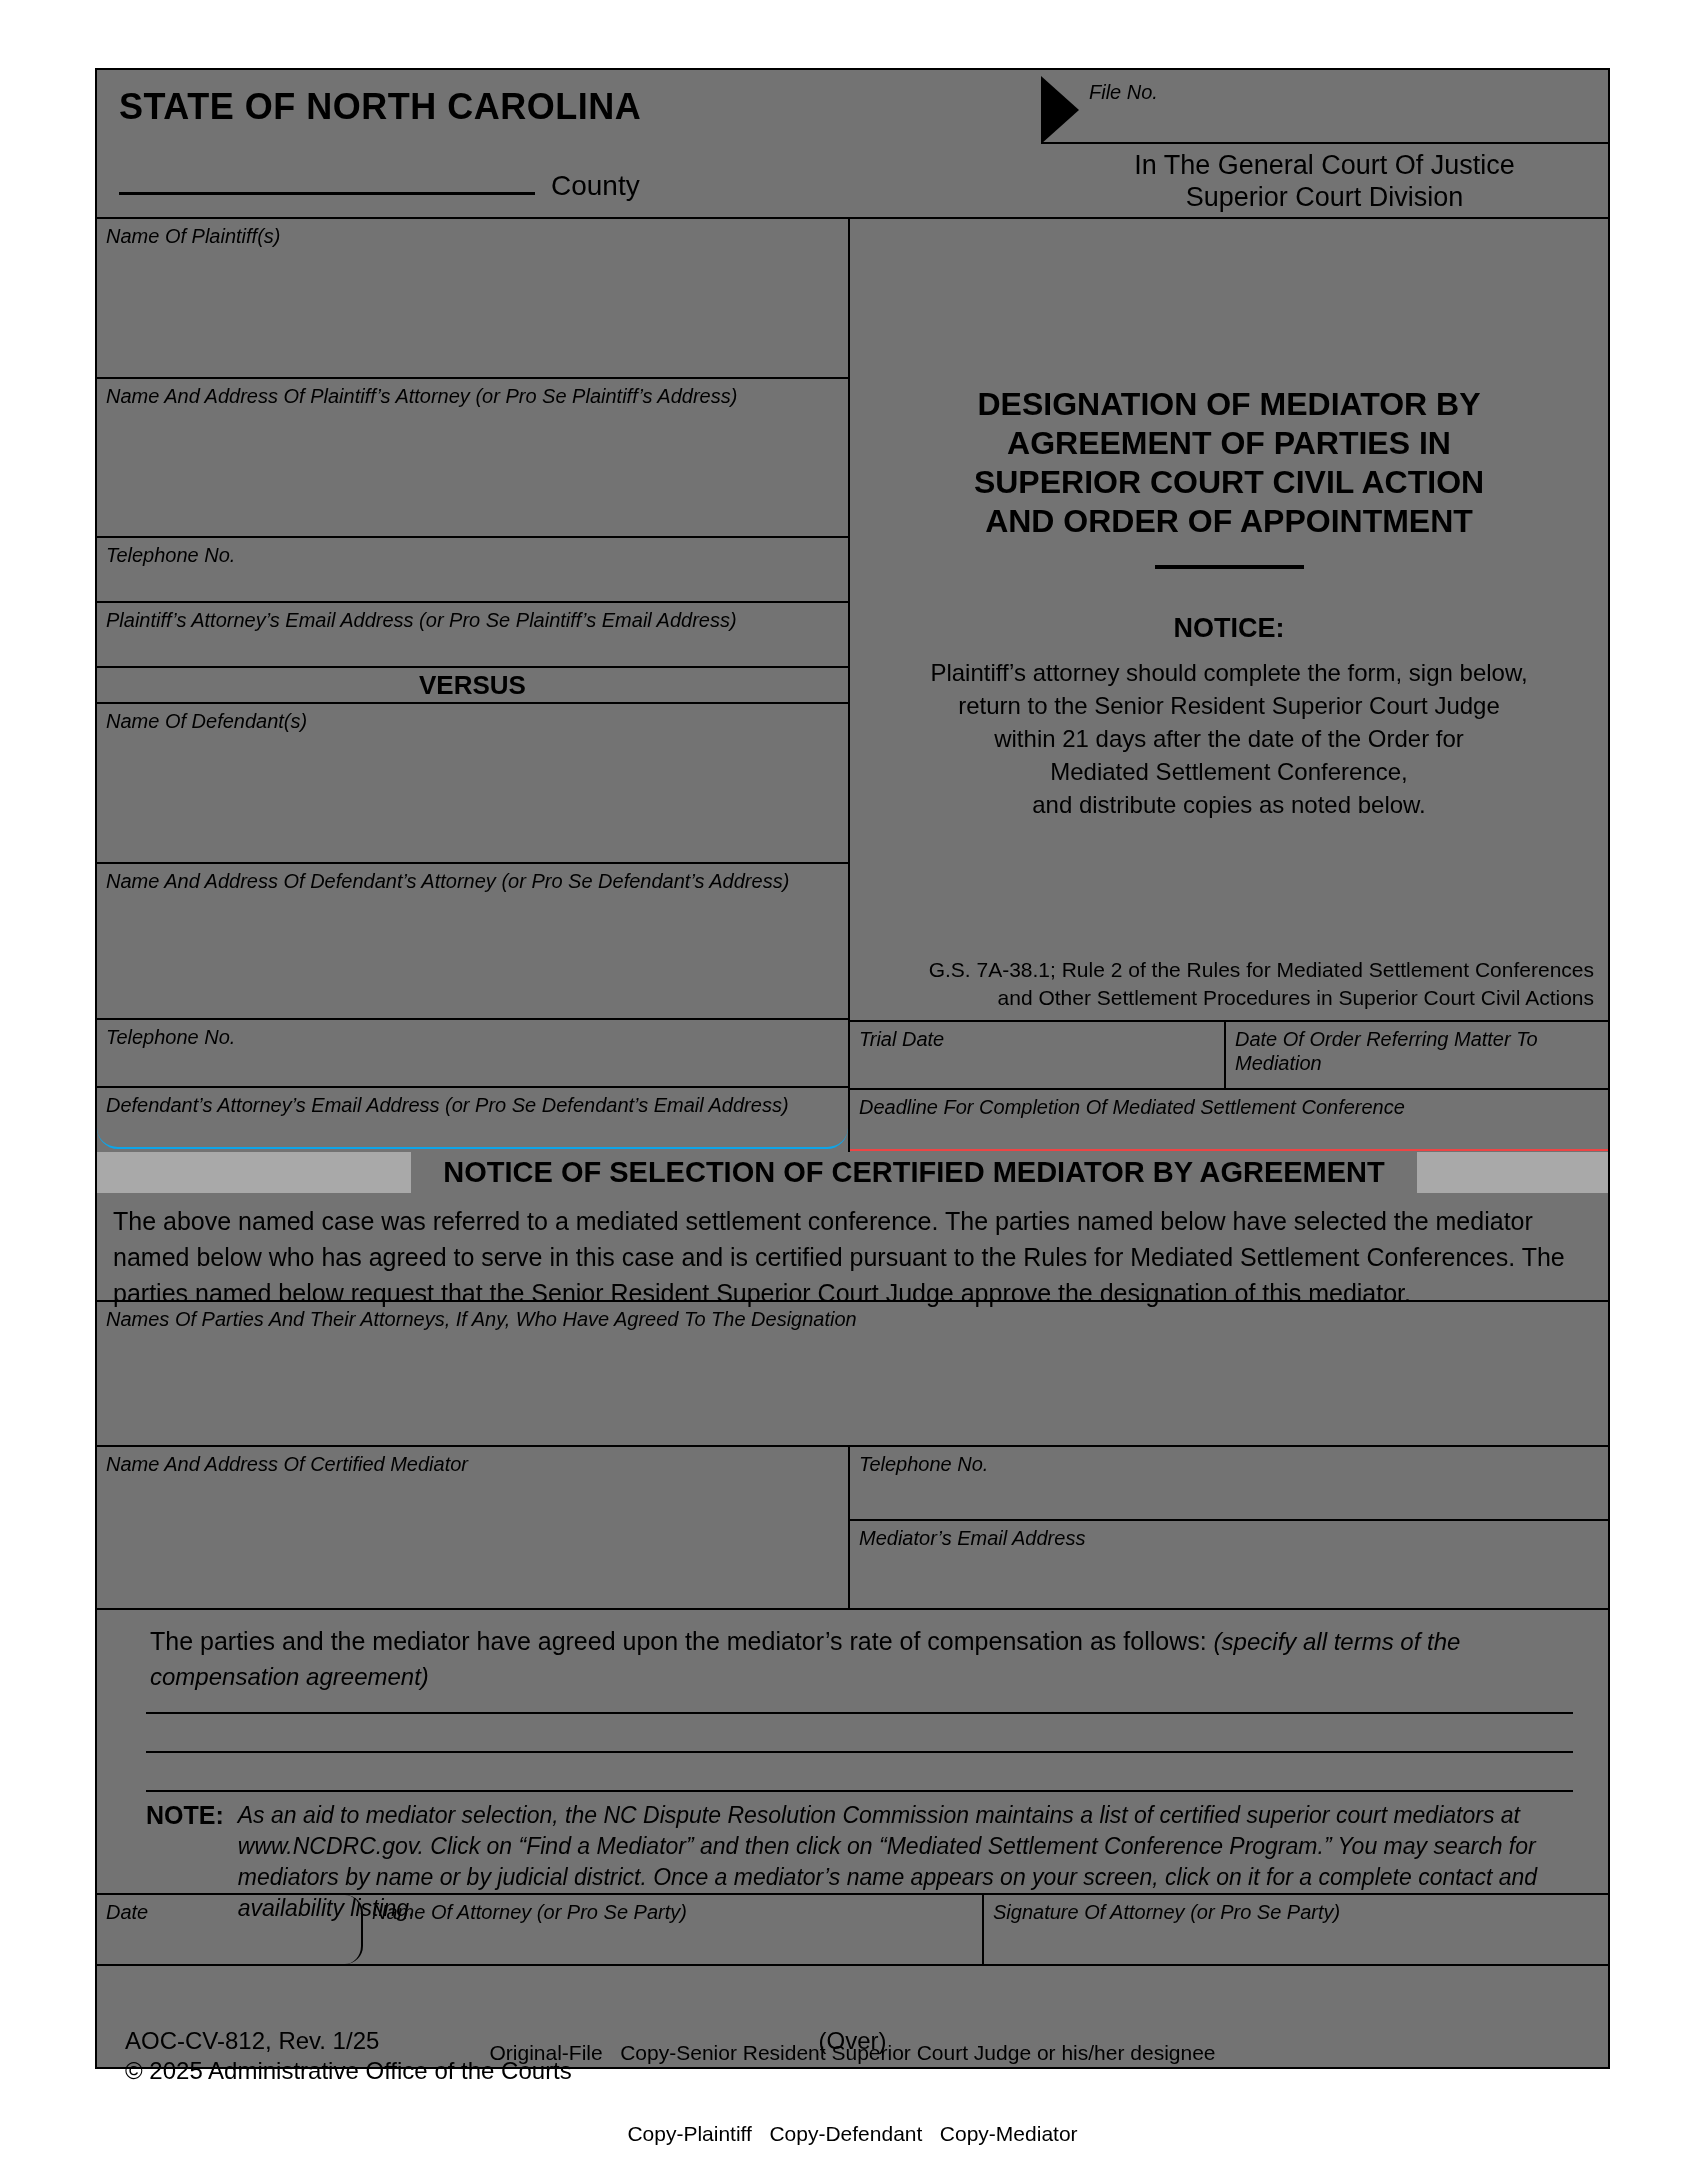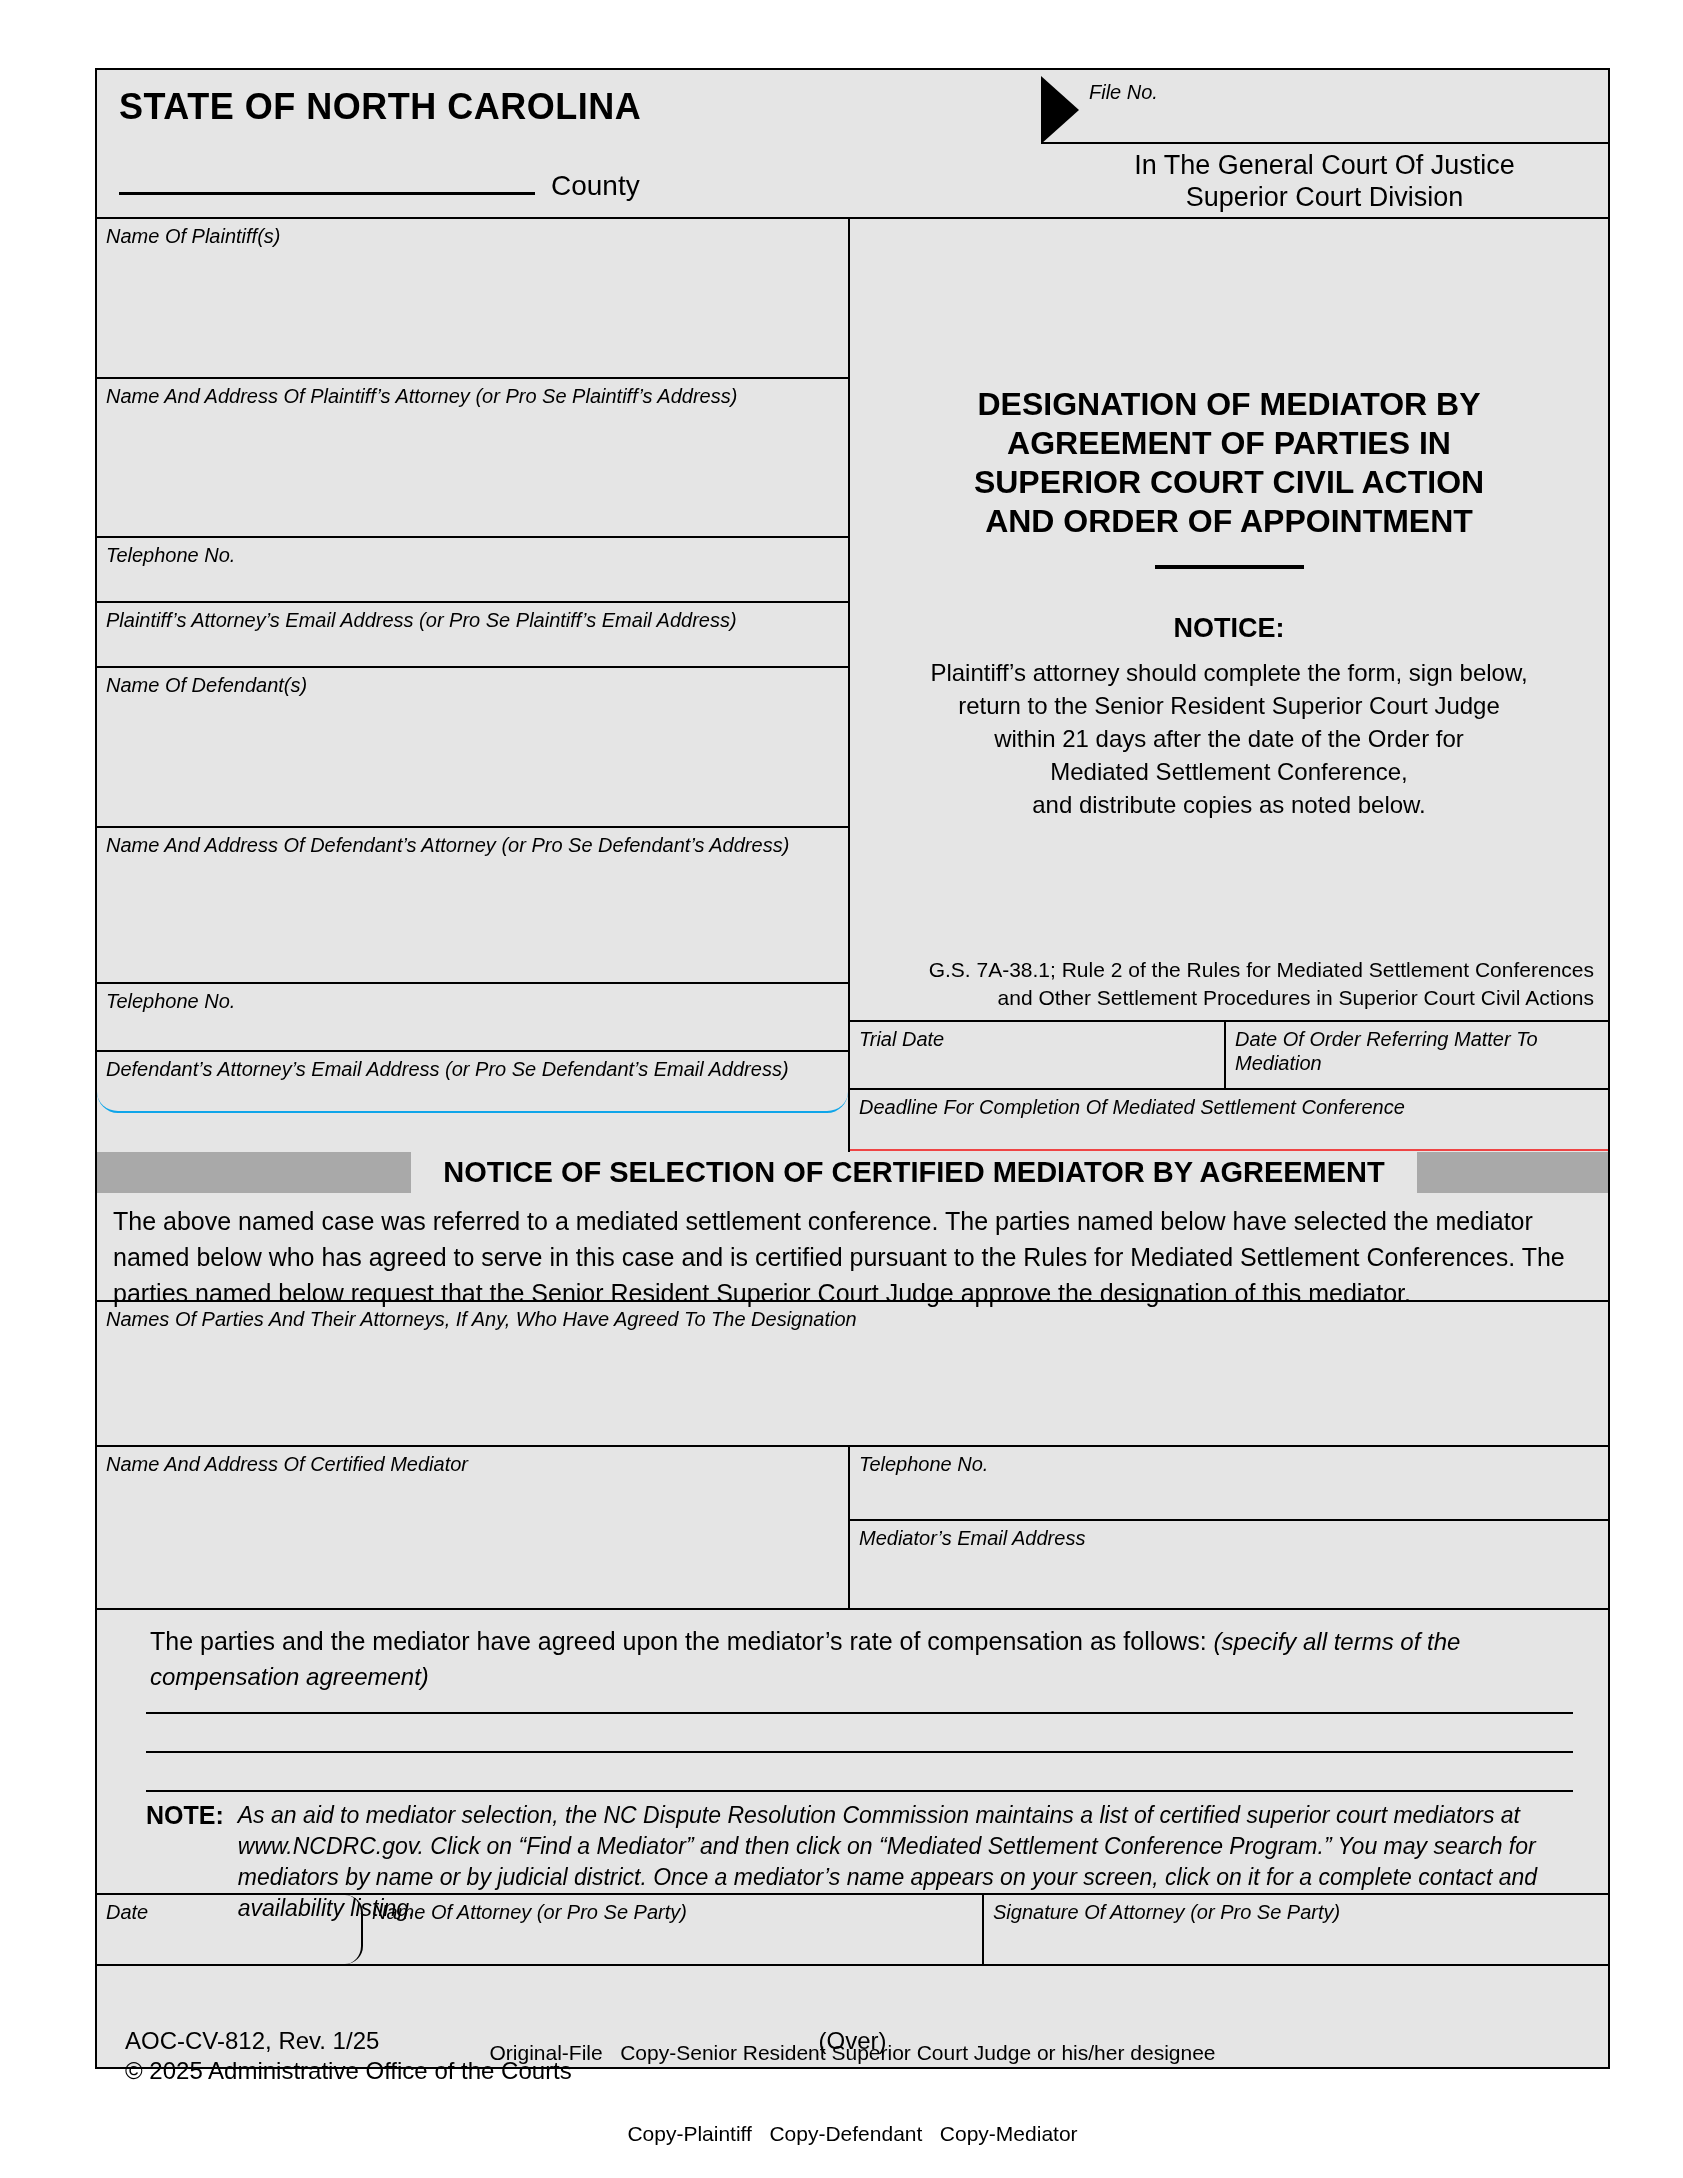--- a/index.html
+++ b/index.html
@@ -3,21 +3,21 @@
 <meta charset="utf-8">
 <style>
   * { margin:0; padding:0; box-sizing:border-box; }
   html,body { background:#ffffff; }
   body {
     width:1683px; height:2178px; position:relative;
     font-family:"Liberation Sans", sans-serif; color:#000;
   }
   .form {
     position:absolute; left:95px; top:68px; width:1515px; height:2001px;
-    border:2px solid #000; display:flex; flex-direction:column; background:#e5e5e5;
+    border:2px solid #000; display:flex; flex-direction:column; background:#737373;
   }
   
   .hdr { height:149px; border-bottom:2px solid #000; position:relative; flex:none; }
   .state-title { position:absolute; left:22px; top:16px; font-size:36px; font-weight:bold; letter-spacing:0.5px; }
   .county-line { position:absolute; left:22px; top:93px; font-size:28px; }
   .county-blank { display:inline-block; width:416px; height:32px; border-bottom:3px solid #000; vertical-align:baseline; margin-right:16px; }
   .fileno { position:absolute; left:944px; top:5px; right:0; height:69px; border-bottom:2px solid #000; }
   .tri { position:absolute; left:0; top:1px; width:0; height:0;
          border-top:34px solid transparent; border-bottom:34px solid transparent; border-left:38px solid #000; }
   .fileno-label { position:absolute; left:48px; top:6px; font-style:italic; font-size:20px; }
@@ -104,20 +104,21 @@
       </div>
       <div class="cell h161">
         <span class="flabel">Name And Address Of Plaintiff’s Attorney (or Pro Se Plaintiff’s Address)</span>
       </div>
       <div class="cell h66">
         <span class="flabel">Telephone No.</span>
       </div>
       <div class="cell h66">
         <span class="flabel">Plaintiff’s Attorney’s Email Address (or Pro Se Plaintiff’s Email Address)</span>
       </div>
+      <div class="versus">VERSUS</div>
       <div class="cell h162">
         <span class="flabel">Name Of Defendant(s)</span>
       </div>
       <div class="cell h158">
         <span class="flabel">Name And Address Of Defendant’s Attorney (or Pro Se Defendant’s Address)</span>
       </div>
       <div class="cell h69">
         <span class="flabel">Telephone No.</span>
       </div>
       <div class="cell h62" style="border-bottom:2px solid #0ea5e9;border-radius:21px;">

